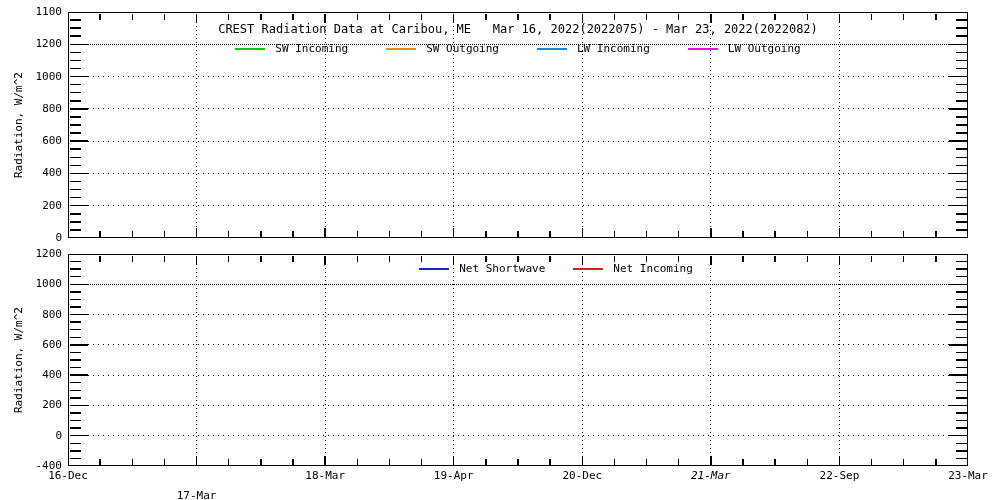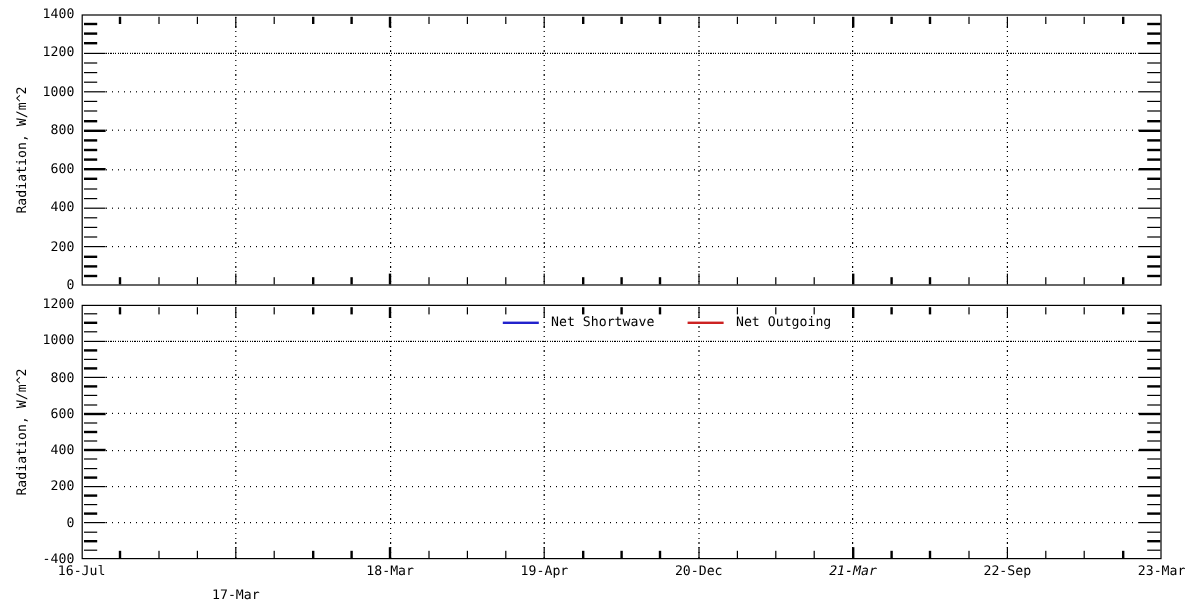--- a/index.html
+++ b/index.html
@@ -23,20 +23,21 @@
   }
   .legend-row{position:absolute;display:flex;justify-content:center;align-items:center;}
   .legend-item{display:flex;align-items:center;}
   .legend-swatch{width:30px;height:2px;margin-right:10px;flex:none;}
   .legend-label{font-size:11px;line-height:14px;white-space:nowrap;}
 </style>
 </head>
 <body>
 
 <div id="chart">
+  <div class="title" style="top:22px;">CREST Radiation Data at Caribou, ME   Mar 16, 2022(2022075) - Mar 23, 2022(2022082)</div>
   <div class="ylabel" style="top:12px;height:226px;">Radiation, W/m^2</div>
   <div class="ylabel" style="top:254px;height:212px;">Radiation, W/m^2</div>
 <div class="frame" style="left: 68px; top: 12px; width: 900px; height: 226px;"></div>
     <div class="ytick-label" style="top: 231px;">0</div>
     <div class="tick" style="left: 69.5px; top: 204.964px; width: 18px; height: 1.5px;"></div>
     <div class="tick" style="left: 948.5px; top: 204.964px; width: 18px; height: 1.5px;"></div>
     <div class="grid-h" style="left: 87.5px; top: 205.214px; width: 861px;"></div>
     <div class="ytick-label" style="top: 198.714px;">200</div>
     <div class="tick" style="left: 69.5px; top: 172.679px; width: 18px; height: 1.5px;"></div>
     <div class="tick" style="left: 948.5px; top: 172.679px; width: 18px; height: 1.5px;"></div>
@@ -51,21 +52,21 @@
     <div class="grid-h" style="left: 87.5px; top: 108.357px; width: 861px;"></div>
     <div class="ytick-label" style="top: 101.857px;">800</div>
     <div class="tick" style="left: 69.5px; top: 75.8214px; width: 18px; height: 1.5px;"></div>
     <div class="tick" style="left: 948.5px; top: 75.8214px; width: 18px; height: 1.5px;"></div>
     <div class="grid-h" style="left: 87.5px; top: 76.0714px; width: 861px;"></div>
     <div class="ytick-label" style="top: 69.5714px;">1000</div>
     <div class="tick" style="left: 69.5px; top: 43.5357px; width: 18px; height: 1.5px;"></div>
     <div class="tick" style="left: 948.5px; top: 43.5357px; width: 18px; height: 1.5px;"></div>
     <div class="grid-h dense" style="left: 87.5px; top: 43.7857px; width: 861px;"></div>
     <div class="ytick-label" style="top: 37.2857px;">1200</div>
-    <div class="ytick-label" style="top: 5px;">1400</div>
+    <div class="ytick-label" style="top: 5px;">1100</div>
     <div class="tick" style="left: 69.5px; top: 229.179px; width: 11px; height: 1.5px;"></div>
     <div class="tick" style="left: 955.5px; top: 229.179px; width: 11px; height: 1.5px;"></div>
     <div class="tick" style="left: 69.5px; top: 221.107px; width: 11px; height: 1.5px;"></div>
     <div class="tick" style="left: 955.5px; top: 221.107px; width: 11px; height: 1.5px;"></div>
     <div class="tick" style="left: 69.5px; top: 213.036px; width: 11px; height: 1.5px;"></div>
     <div class="tick" style="left: 955.5px; top: 213.036px; width: 11px; height: 1.5px;"></div>
     <div class="tick" style="left: 69.5px; top: 196.893px; width: 11px; height: 1.5px;"></div>
     <div class="tick" style="left: 955.5px; top: 196.893px; width: 11px; height: 1.5px;"></div>
     <div class="tick" style="left: 69.5px; top: 188.821px; width: 11px; height: 1.5px;"></div>
     <div class="tick" style="left: 955.5px; top: 188.821px; width: 11px; height: 1.5px;"></div>
@@ -154,20 +155,38 @@
     <div class="tick" style="left: 806.536px; top: 13.5px; width: 1.5px; height: 6px;"></div>
     <div class="tick" style="left: 838.679px; top: 227.5px; width: 1.5px; height: 9px;"></div>
     <div class="tick" style="left: 838.679px; top: 13.5px; width: 1.5px; height: 9px;"></div>
     <div class="grid-v" style="left: 838.929px; top: 13.5px; height: 223px;"></div>
     <div class="tick" style="left: 870.821px; top: 230.5px; width: 1.5px; height: 6px;"></div>
     <div class="tick" style="left: 870.821px; top: 13.5px; width: 1.5px; height: 6px;"></div>
     <div class="tick" style="left: 902.964px; top: 230.5px; width: 1.5px; height: 6px;"></div>
     <div class="tick" style="left: 902.964px; top: 13.5px; width: 1.5px; height: 6px;"></div>
     <div class="tick" style="left: 935.107px; top: 230.5px; width: 1.5px; height: 6px;"></div>
     <div class="tick" style="left: 935.107px; top: 13.5px; width: 1.5px; height: 6px;"></div>
+    <div class="legend-row" style="left: 68px; top: 42px; width: 900px; height: 14px; column-gap: 38px;">
+      <div class="legend-item">
+        <div class="legend-swatch" style="background: rgb(0, 204, 0);"></div>
+        <span class="legend-label">SW Incoming</span>
+      </div>
+      <div class="legend-item">
+        <div class="legend-swatch" style="background: rgb(255, 136, 0);"></div>
+        <span class="legend-label">SW Outgoing</span>
+      </div>
+      <div class="legend-item">
+        <div class="legend-swatch" style="background: rgb(23, 135, 224);"></div>
+        <span class="legend-label">LW Incoming</span>
+      </div>
+      <div class="legend-item">
+        <div class="legend-swatch" style="background: rgb(255, 0, 255);"></div>
+        <span class="legend-label">LW Outgoing</span>
+      </div>
+    </div>
     <div class="frame" style="left: 68px; top: 254px; width: 900px; height: 212px;"></div>
     <div class="ytick-label" style="top: 459px;">-400</div>
     <div class="tick" style="left: 69.5px; top: 434.964px; width: 18px; height: 1.5px;"></div>
     <div class="tick" style="left: 948.5px; top: 434.964px; width: 18px; height: 1.5px;"></div>
     <div class="grid-h" style="left: 87.5px; top: 435.214px; width: 861px;"></div>
     <div class="ytick-label" style="top: 428.714px;">0</div>
     <div class="tick" style="left: 69.5px; top: 404.679px; width: 18px; height: 1.5px;"></div>
     <div class="tick" style="left: 948.5px; top: 404.679px; width: 18px; height: 1.5px;"></div>
     <div class="grid-h" style="left: 87.5px; top: 404.929px; width: 861px;"></div>
     <div class="ytick-label" style="top: 398.429px;">200</div>
@@ -290,24 +309,24 @@
     <div class="tick" style="left: 902.964px; top: 255.5px; width: 1.5px; height: 6px;"></div>
     <div class="tick" style="left: 935.107px; top: 458.5px; width: 1.5px; height: 6px;"></div>
     <div class="tick" style="left: 935.107px; top: 255.5px; width: 1.5px; height: 6px;"></div>
     <div class="legend-row" style="left: 68px; top: 262px; width: 976px; height: 14px; column-gap: 28px;">
       <div class="legend-item">
         <div class="legend-swatch" style="background: rgb(34, 34, 204);"></div>
         <span class="legend-label">Net Shortwave</span>
       </div>
       <div class="legend-item">
         <div class="legend-swatch" style="background: rgb(204, 34, 34);"></div>
-        <span class="legend-label">Net Outgoing</span>
+        <span class="legend-label">Net Incoming</span>
       </div>
     </div>
-    <div class="xtick-label" style="left: 28px; top: 469px;">16-Jul</div>
+    <div class="xtick-label" style="left: 28px; top: 469px;">16-Dec</div>
     <div class="xtick-label" style="left: 156.571px; top: 489px;">17-Mar</div>
     <div class="xtick-label" style="left: 285.143px; top: 469px;">18-Mar</div>
     <div class="xtick-label" style="left: 413.714px; top: 469px;">19-Apr</div>
     <div class="xtick-label" style="left: 542.286px; top: 469px;">20-Dec</div>
     <div class="xtick-label" style="left: 670.857px; top: 469px; font-style: italic;">21-Mar</div>
     <div class="xtick-label" style="left: 799.429px; top: 469px;">22-Sep</div>
     <div class="xtick-label" style="left: 928px; top: 469px;">23-Mar</div>
   </div>
 
 </body></html>

